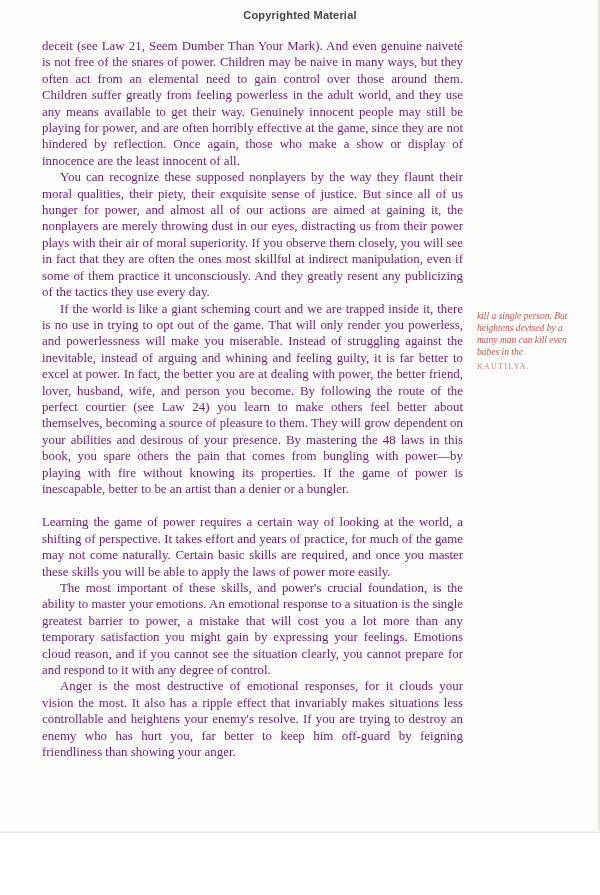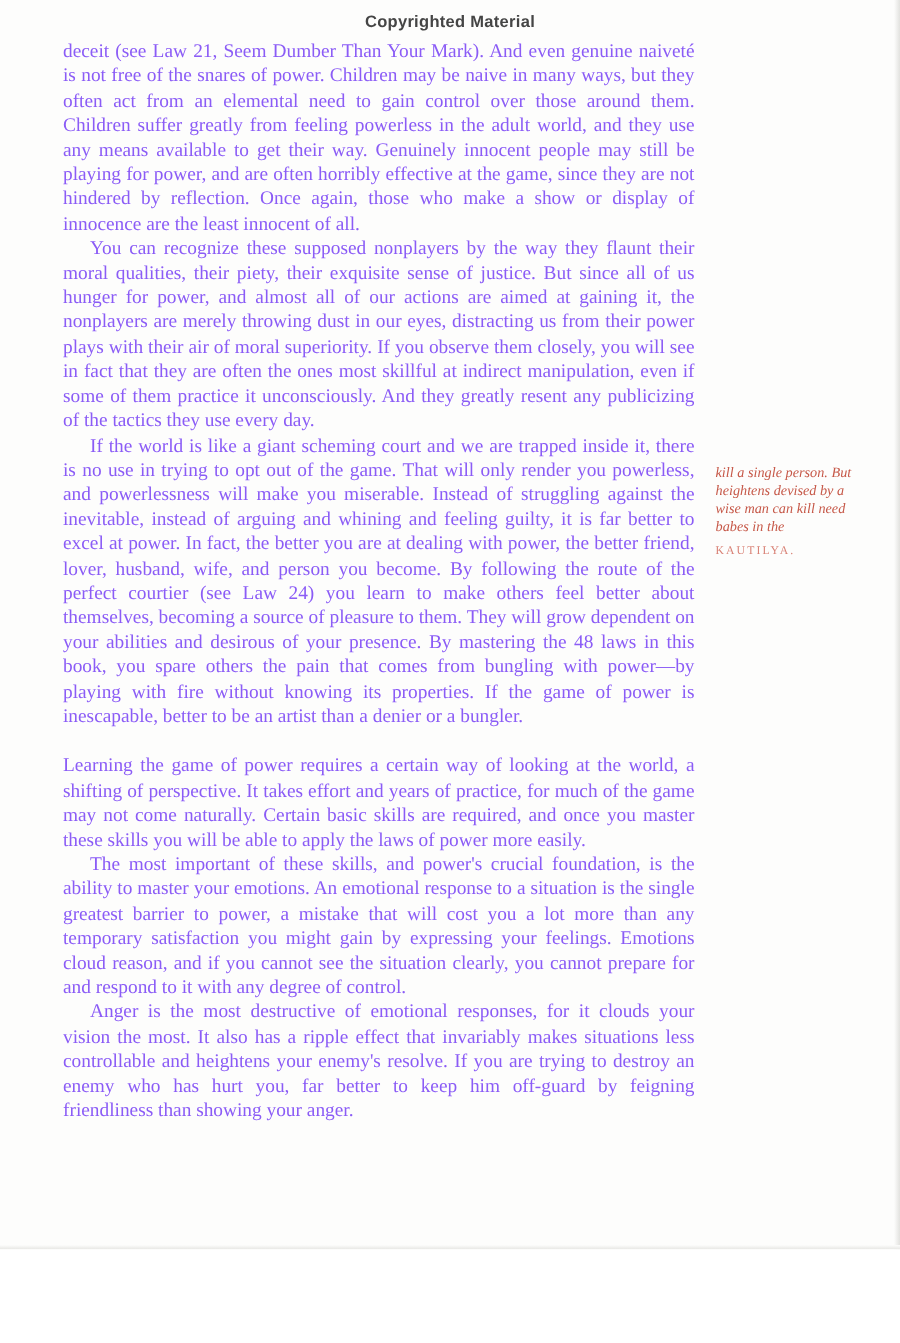--- a/index.html
+++ b/index.html
@@ -23,23 +23,23 @@
   .copyright {
     position: absolute; left: 0; width: 100%;
     text-align: center;
     font-family: "Liberation Sans", sans-serif;
     font-size: 11px; font-weight: bold;
     color: #454545; letter-spacing: 0.2px;
   }
   .copyright.top { top: 9px; }
   .copyright.bottom { top: 867px; }
   .body-text {
-    position: absolute; left: 42px; top: 26px; width: 421px;
+    position: absolute; left: 42px; top: 38px; width: 421px;
     font-size: 12.9px; line-height: 16.4px;
-    color: #8b5cf6;
+    color: #701a75;
     text-align: justify;
   }
   .para { text-indent: 18px; }
   .para.noindent { text-indent: 0; }
   .para.section-gap { margin-top: 17px; }
   .margin-note {
     position: absolute; left: 477px; width: 118px;
     font-size: 9.5px; line-height: 12px;
     font-style: italic;
     color: #c65848;
@@ -77,21 +77,21 @@
     <p class="para">If the world is like a giant scheming court and we are trapped inside it, there is no use in trying to opt out of the game. That will only render you powerless, and powerlessness will make you miserable. Instead of struggling against the inevitable, instead of arguing and whining and feeling guilty, it is far better to excel at power. In fact, the better you are at dealing with power, the better friend, lover, husband, wife, and person you become. By following the route of the perfect courtier (see Law 24) you learn to make others feel better about themselves, becoming a source of pleasure to them. They will grow dependent on your abilities and desirous of your presence. By mastering the 48 laws in this book, you spare others the pain that comes from bungling with power—by playing with fire without knowing its properties. If the game of power is inescapable, better to be an artist than a denier or a bungler.</p>
     <p class="para noindent section-gap">Learning the game of power requires a certain way of looking at the world, a shifting of perspective. It takes effort and years of practice, for much of the game may not come naturally. Certain basic skills are required, and once you master these skills you will be able to apply the laws of power more easily.</p>
     <p class="para">The most important of these skills, and power's crucial foundation, is the ability to master your emotions. An emotional response to a situation is the single greatest barrier to power, a mistake that will cost you a lot more than any temporary satisfaction you might gain by expressing your feelings. Emotions cloud reason, and if you cannot see the situation clearly, you cannot prepare for and respond to it with any degree of control.</p>
     <p class="para">Anger is the most destructive of emotional responses, for it clouds your vision the most. It also has a ripple effect that invariably makes situations less controllable and heightens your enemy's resolve. If you are trying to destroy an enemy who has hurt you, far better to keep him off-guard by feigning friendliness than showing your anger.</p>
   </div>
 
 
   <aside class="margin-note note2">
     <div class="mline">kill a single person. But</div>
     <div class="mline">heightens devised by a</div>
-    <div class="mline">wise man can kill need</div>
+    <div class="mline">many man can kill even</div>
     <div class="mline">babes in the</div>
     <div class="mline attrib">KAUTILYA.</div>
   </aside>
 
   <div class="footer">
     <span class="section">JOHANN</span><span class="pagenum">xix</span>
   </div>
 
   <div class="copyright bottom">Copyrighted Material</div>
 

